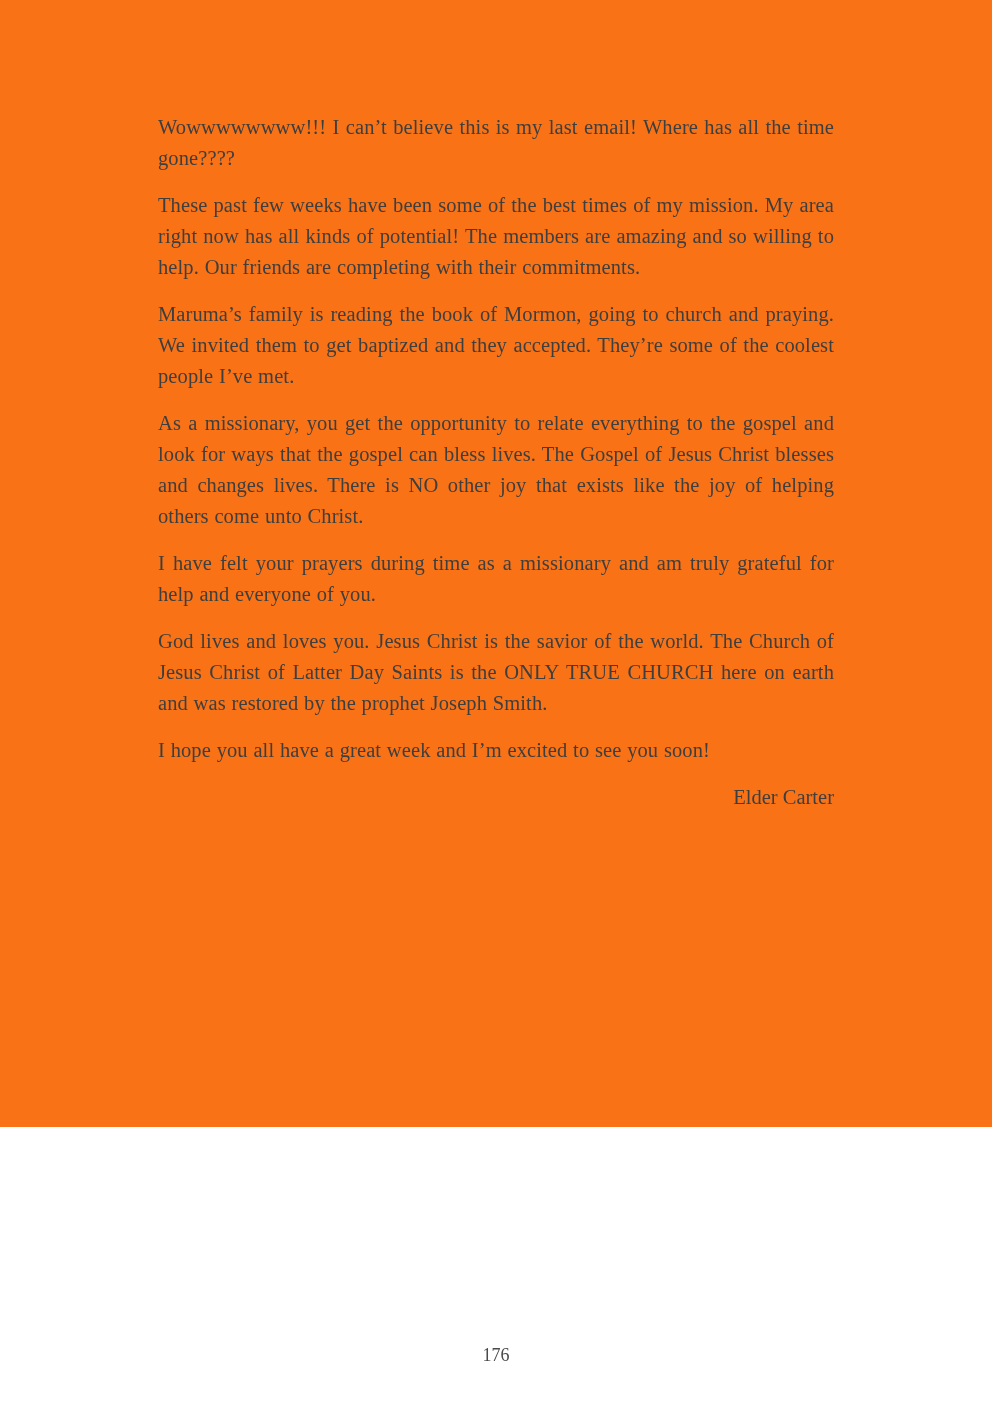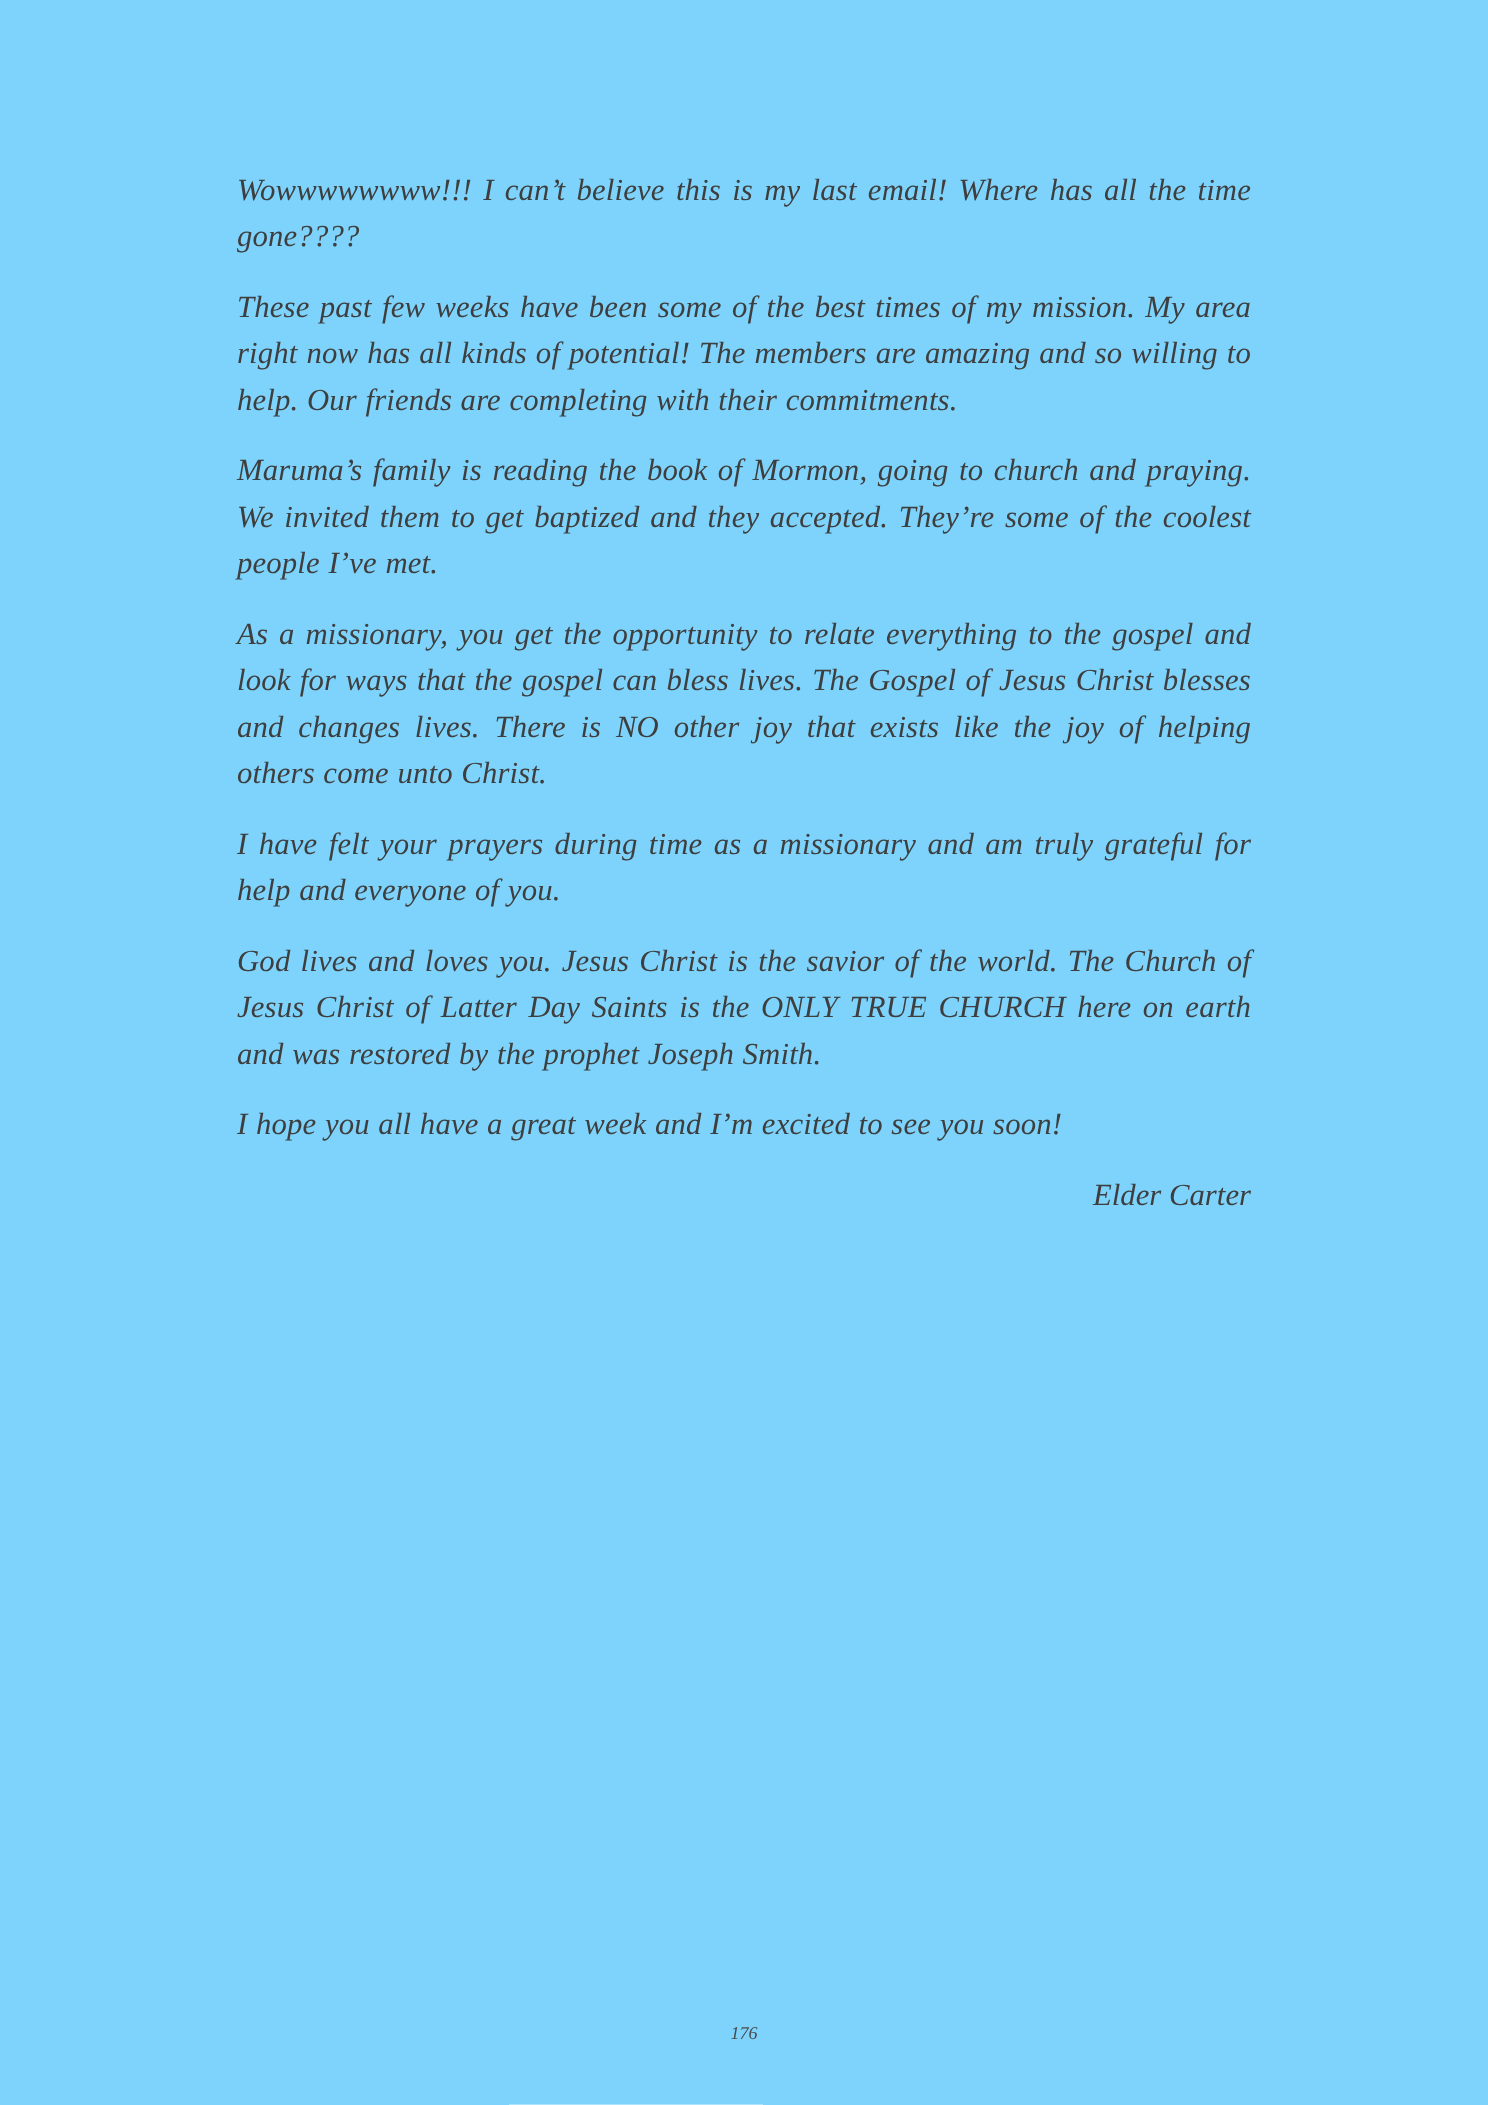--- a/index.html
+++ b/index.html
@@ -12,23 +12,22 @@
     height: 1403px;
     position: relative;
     font-family: "Liberation Serif", "DejaVu Serif", serif;
     overflow: hidden;
   }
   .page {
     position: absolute;
     top: 0;
     left: 0;
     width: 992px;
-    height: 1403px;
-    background: #7dd3fc;
-    font-style: italic;
+    height: 1127px;
+    background: #f97316;
   }
   .content {
     position: absolute;
     left: 158px;
     top: 112px;
     width: 676px;
   }
   .para {
     margin: 0 0 16px 0;
     font-size: 20.5px;
@@ -44,21 +43,21 @@
     line-height: 31px;
     color: #3e3e3e;
     text-align: right;
   }
   .page-number {
     position: absolute;
     left: 0;
     right: 0;
     top: 1344px;
     text-align: center;
-    font-size: 12px;
+    font-size: 18px;
     line-height: 22px;
     color: #4a4a4a;
   }
 </style>
 </head>
 <body>
 
 <div class="page">
   <div class="content">
     <p class="para">Wowwwwwwww!!! I can’t believe this is my last email! Where has all the time gone????</p>

